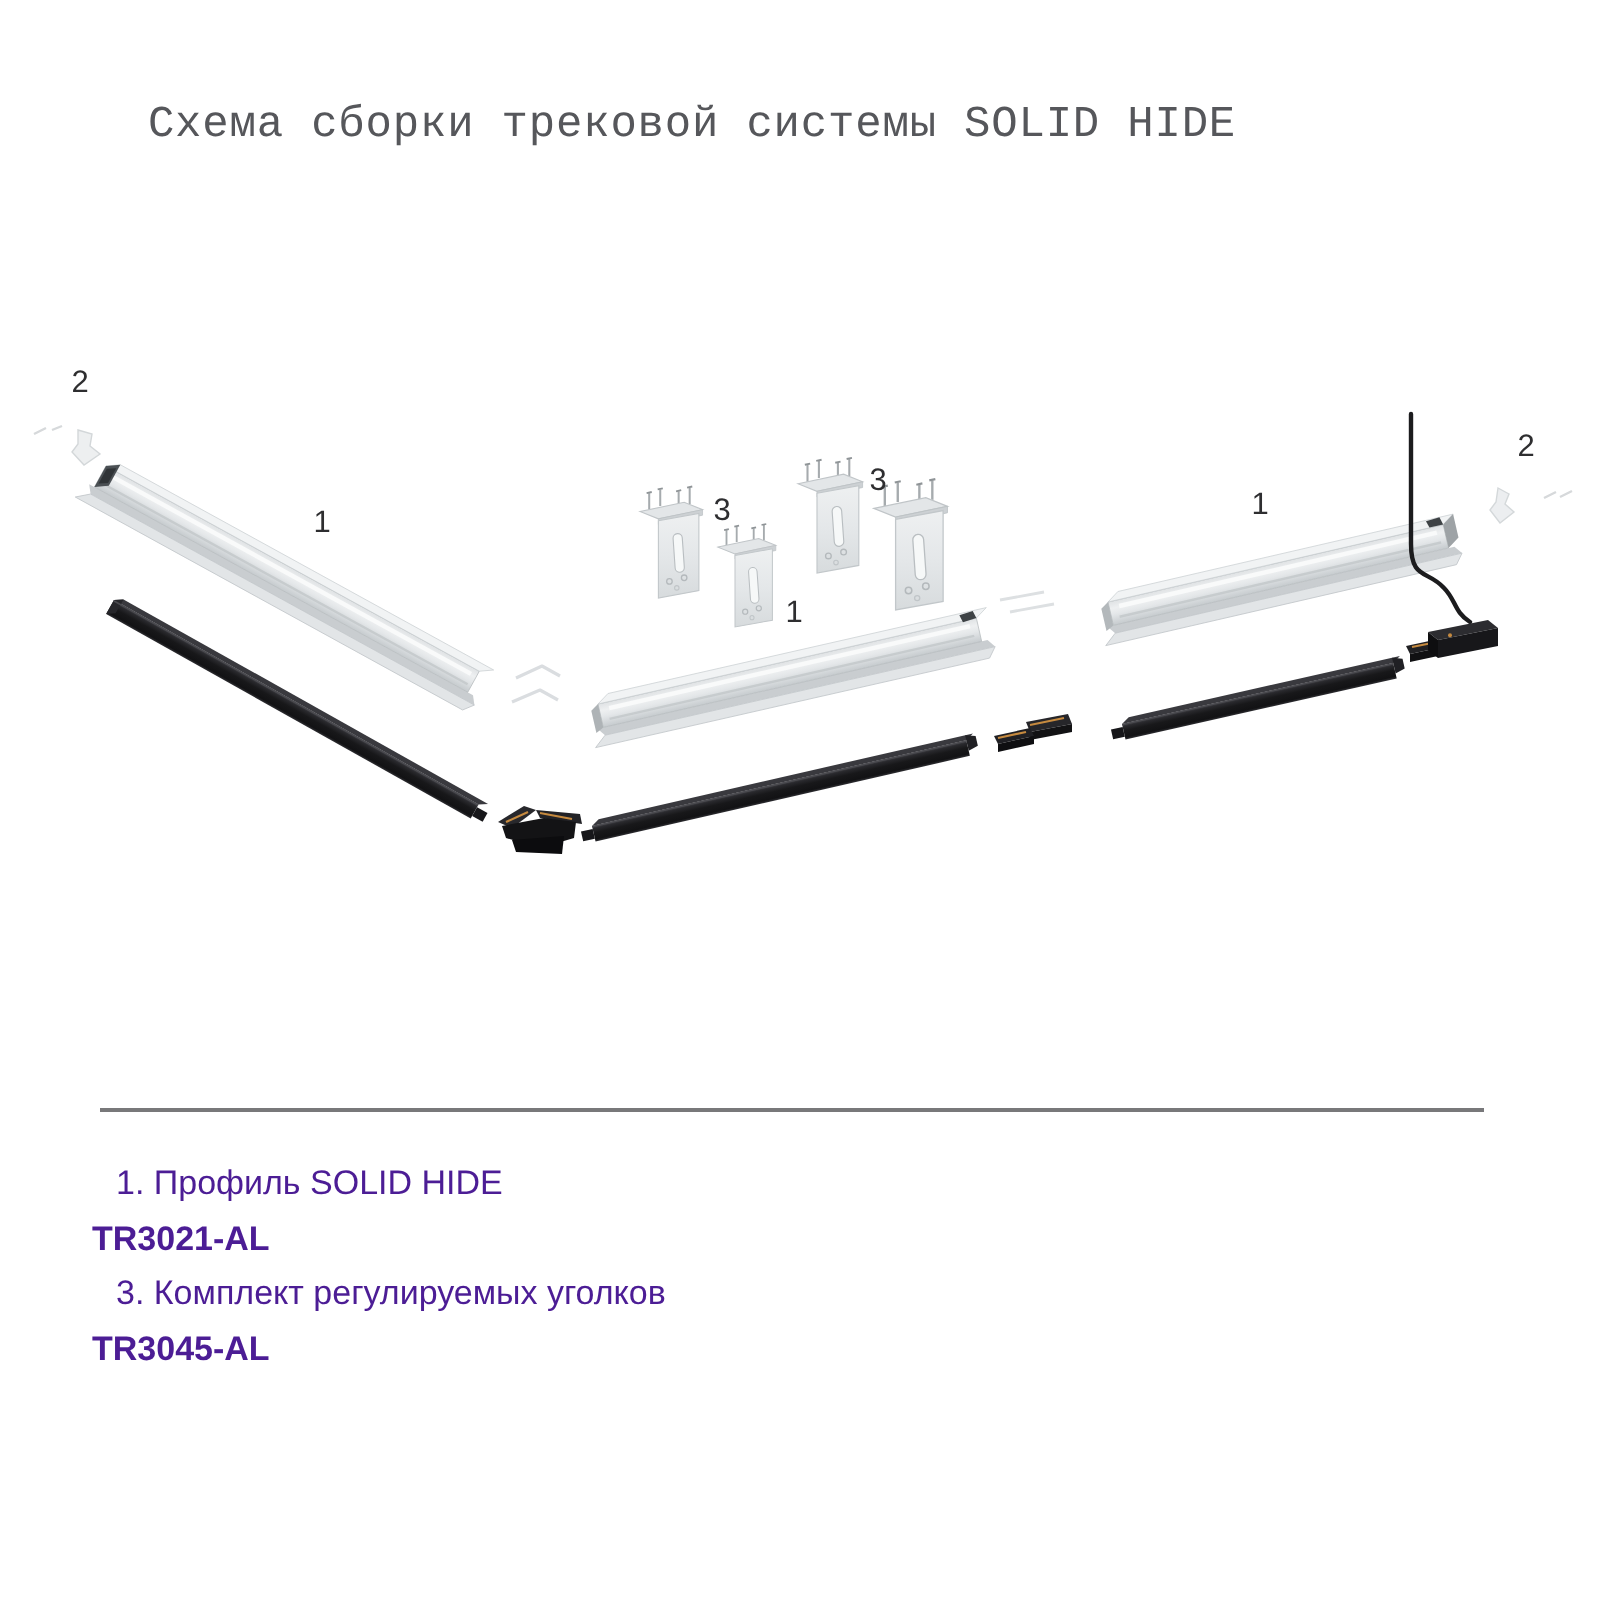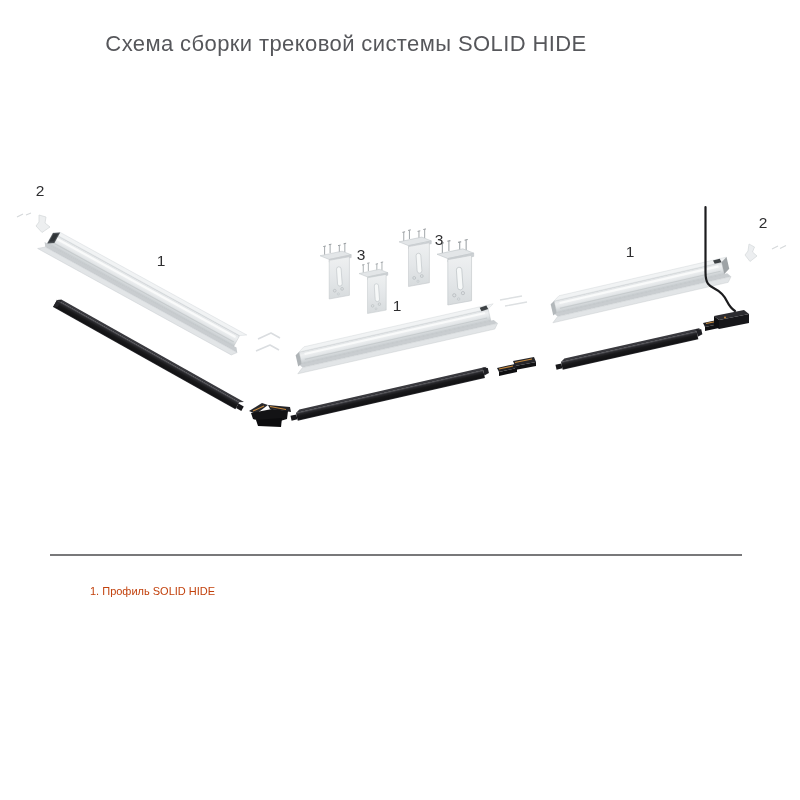--- a/index.html
+++ b/index.html
@@ -1,31 +1,31 @@
 <!DOCTYPE html>
 <html><head>
 <meta charset="utf-8">
 <style>
   html,body{margin:0;padding:0;}
   body{
     width:800px;height:800px;position:relative;background:#ffffff;
     font-family:"Liberation Sans", sans-serif;overflow:hidden;
   }
   .page-title{
-    position:absolute;left:0;top:31px;width:692px;text-align:center;
-    font-size:22px;letter-spacing:0.4px;color:#56575B;font-weight:400;
+    position:absolute;left:0;top:50px;width:692px;text-align:center;
+    font-size:22px;letter-spacing:0.4px;color:#56575B;font-weight:400;font-family:Liberation Mono, monospace;
   }
   .diagram-svg{position:absolute;left:0;top:0;}
   .divider{
     position:absolute;left:50px;top:554px;width:692px;height:1.5px;
     background:#78787A;
   }
   .legend{
     position:absolute;left:46px;top:578px;width:700px;
-    font-size:11px;color:#c2410c;margin-left:32px;
+    font-size:17px;color:#4c1d95;
   }
   .legend-label{height:27.5px;line-height:27.5px;padding-left:12px;font-weight:400;}
   .legend-code{height:27.5px;line-height:27.5px;font-weight:700;}
   text.callout{font-family:"Liberation Sans",sans-serif;font-size:15.5px;fill:#2E2E30;}
 </style>
 </head>
 <body>
 
 <div class="page-title">Схема сборки трековой системы SOLID HIDE</div>
 
@@ -186,14 +186,19 @@
   <text class="callout" x="763" y="228" text-anchor="middle">2</text>
 </svg>
 
 <div class="divider"></div>
 
 <div class="legend">
   <div class="legend-item">
     <div class="legend-label">1. Профиль SOLID HIDE</div>
   </div>
   <div class="legend-item">
+    <div class="legend-code">TR3021-AL</div>
+  </div>
+  <div class="legend-item">
+    <div class="legend-label">3. Комплект регулируемых уголков</div>
+    <div class="legend-code">TR3045-AL</div>
   </div>
 </div>
 
 </body></html>

